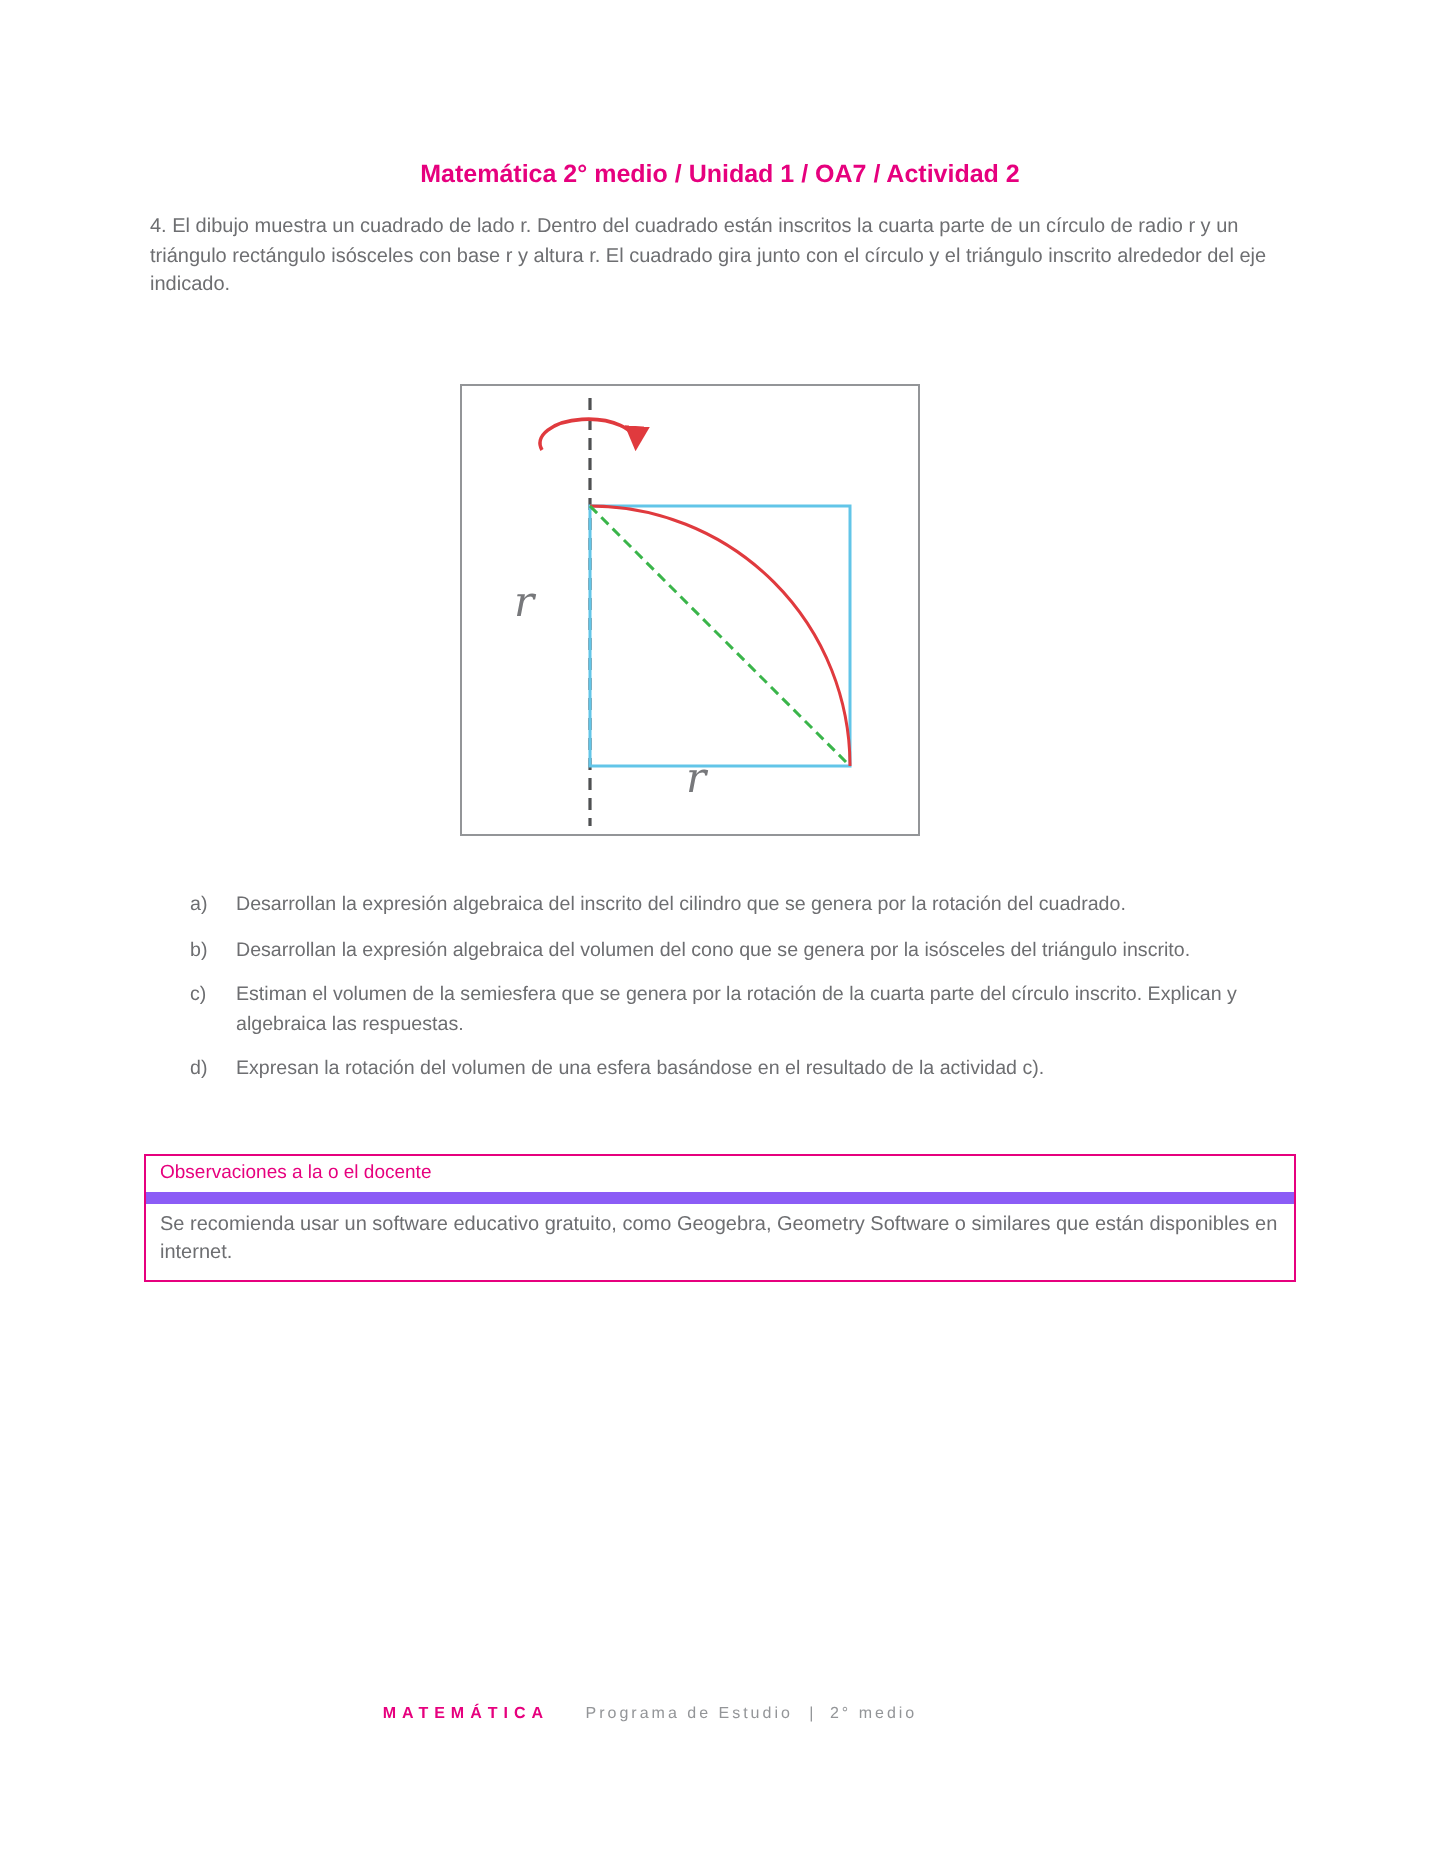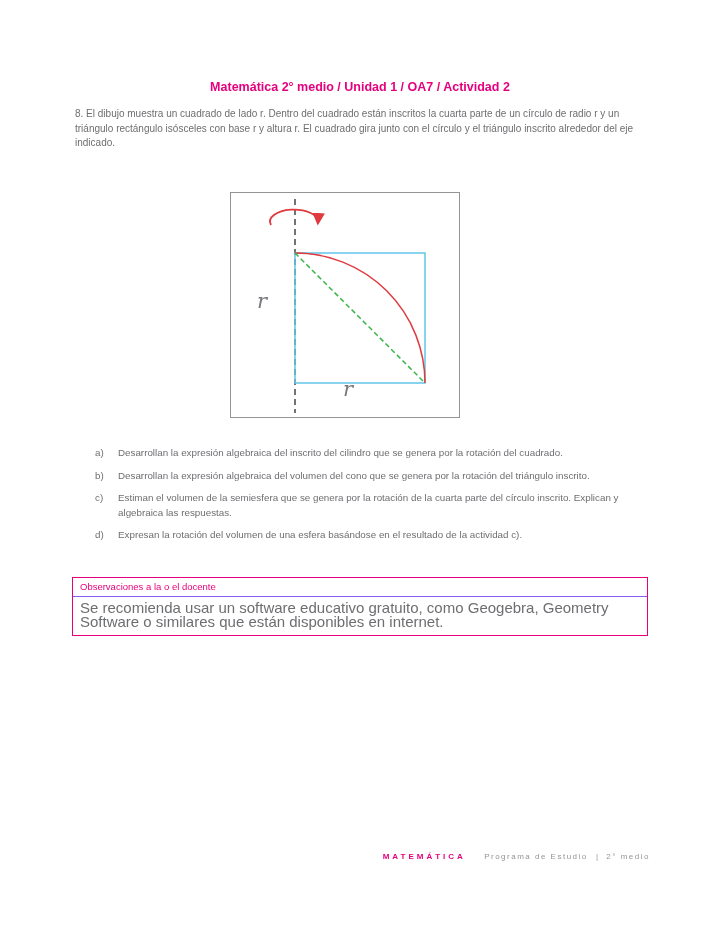--- a/index.html
+++ b/index.html
@@ -35,38 +35,38 @@
 
   .tasks{position:absolute;top:446px;left:95px;width:558px;
          font-size:9.8px;line-height:14.5px;color:var(--text-gray);}
   .task{display:flex;margin-bottom:8px;}
   .task .tl{flex:0 0 23px;width:23px;}
   .task .tt{flex:1;}
 
   .obs{position:absolute;top:577px;left:72px;width:576px;
        border:1px solid var(--accent);background:#ffffff;}
   .obs-title{color:var(--accent);font-size:9.5px;padding:3px 7px 4px;
-             border-bottom:1px solid #8b5cf6;}
-  .obs-body{font-size:15px;line-height:13.5px;color:var(--text-gray);padding:4px 7px 7px;}
+             border-bottom:6px solid #8b5cf6;}
+  .obs-body{font-size:10px;line-height:13.5px;color:var(--text-gray);padding:4px 7px 7px;}
 
-  .footer{position:absolute;top:852px;left:0;right:70px;text-align:right;
+  .footer{position:absolute;top:852px;left:0;right:70px;text-align:center;
           font-size:8px;color:#939598;}
   .footer .brand{color:var(--accent);letter-spacing:3px;font-weight:bold;}
   .footer .prog{letter-spacing:1.5px;margin-left:16px;}
   .footer .sep{margin:0 6px;}
   .footer .grade{letter-spacing:1.5px;}
 </style>
 </head>
 <body>
 
 <div class="page">
 
   <div class="title">Matemática 2° medio / Unidad 1 / OA7 / Actividad 2</div>
 
-  <p class="intro">8. El dibujo muestra un cuadrado de lado r. Dentro del cuadrado están inscritos la cuarta parte de un círculo de radio r y un triángulo rectángulo isósceles con base r y altura r. El cuadrado gira junto con el círculo y el triángulo inscrito alrededor del eje indicado.</p>
+  <p class="intro">4. El dibujo muestra un cuadrado de lado r. Dentro del cuadrado están inscritos la cuarta parte de un círculo de radio r y un triángulo rectángulo isósceles con base r y altura r. El cuadrado gira junto con el círculo y el triángulo inscrito alrededor del eje indicado.</p>
 
   <div class="figure">
     <svg width="230" height="226" viewBox="0 0 230 226">
       <defs>
         <marker id="ah" markerWidth="7" markerHeight="7" refX="5" refY="3.5" orient="auto">
           <path d="M0,0 L7,3.5 L0,7 Z" fill="#e03a3e"></path>
         </marker>
       </defs>
       <line class="axis" x1="64" y1="6" x2="64" y2="220"></line>
       <path class="rot" d="M 40 32 A 24 12 0 1 1 87 29" marker-end="url(#ah)"></path>
@@ -78,21 +78,21 @@
     <span class="fig-label bottom">r</span>
   </div>
 
   <div class="tasks">
     <div class="task">
       <span class="tl">a)</span>
       <span class="tt">Desarrollan la expresión algebraica del inscrito del cilindro que se genera por la rotación del cuadrado.</span>
     </div>
     <div class="task">
       <span class="tl">b)</span>
-      <span class="tt">Desarrollan la expresión algebraica del volumen del cono que se genera por la rotación del triángulo inscrito.</span>
+      <span class="tt">Desarrollan la expresión algebraica del volumen del cono que se genera por la isósceles del triángulo inscrito.</span>
     </div>
     <div class="task">
       <span class="tl">c)</span>
       <span class="tt">Estiman el volumen de la semiesfera que se genera por la rotación de la cuarta parte del círculo inscrito. Explican y algebraica las respuestas.</span>
     </div>
     <div class="task">
       <span class="tl">d)</span>
       <span class="tt">Expresan la rotación del volumen de una esfera basándose en el resultado de la actividad c).</span>
     </div>
   </div>

